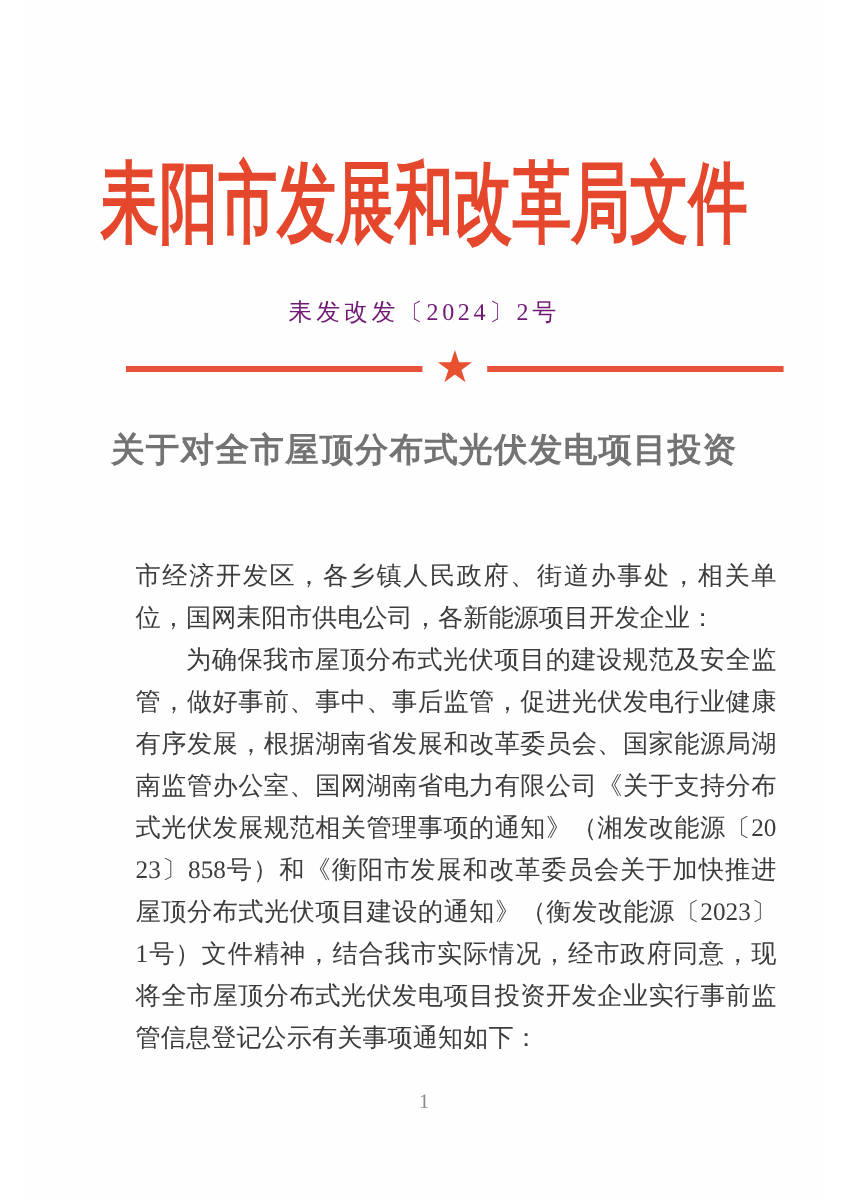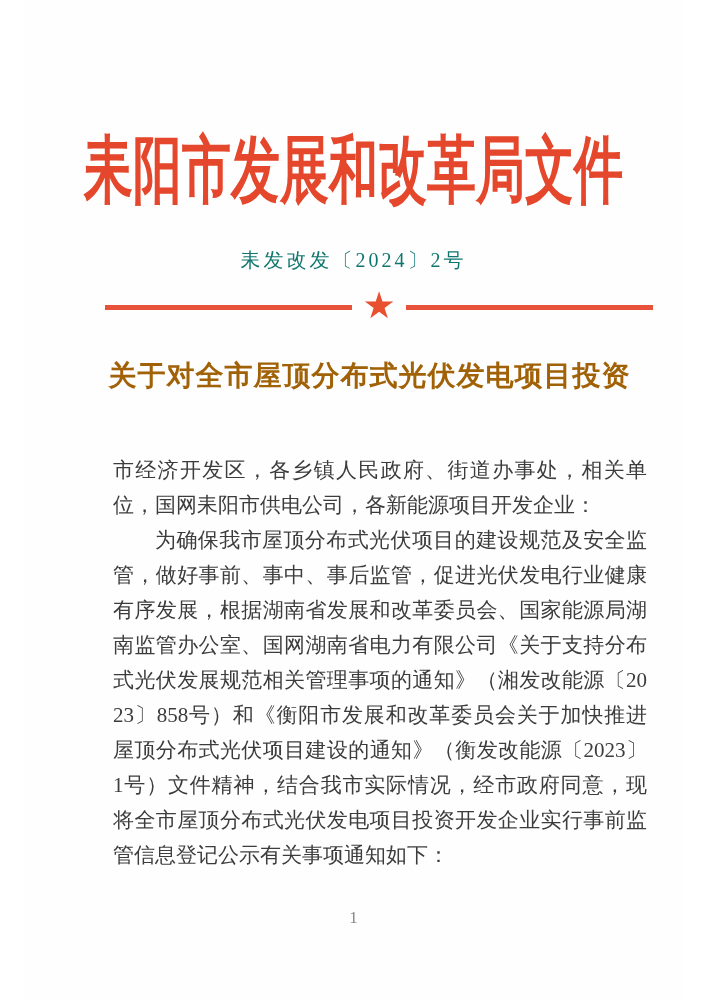--- a/index.html
+++ b/index.html
@@ -32,21 +32,21 @@
     transform-origin: center top;
     font-family: "Liberation Serif", "DejaVu Serif", serif;
   }
   
   .doc-number {
     position: absolute;
     top: 247px;
     left: 0;
     width: 100%;
     text-align: center;
-    color: #0f766e;
+    color: #701a75;
     font-size: 20px;
     letter-spacing: 3px;
   }
   
   .separator {
     position: absolute;
     top: 292px;
     left: 80px;
     width: 548px;
     height: 30px;
@@ -66,31 +66,30 @@
     font-family: "DejaVu Sans", sans-serif;
     transform: translateY(-1px);
   }
   
   .doc-title {
     position: absolute;
     top: 356px;
     left: 0;
     width: 100%;
     text-align: center;
-    color: #a16207;
+    color: #737373;
     font-weight: bold;
     font-size: 28px;
     line-height: 39px;
     letter-spacing: 1px;
-    margin-left: 16px;
   }
   
   .body-text {
     position: absolute;
-    top: 453px;
+    top: 463px;
     left: 88px;
     width: 534px;
     color: #3c3c3c;
     font-size: 21px;
     line-height: 35px;
     text-align: justify;
     text-justify: inter-ideograph;
     word-break: break-all;
   }
   .body-text p {

